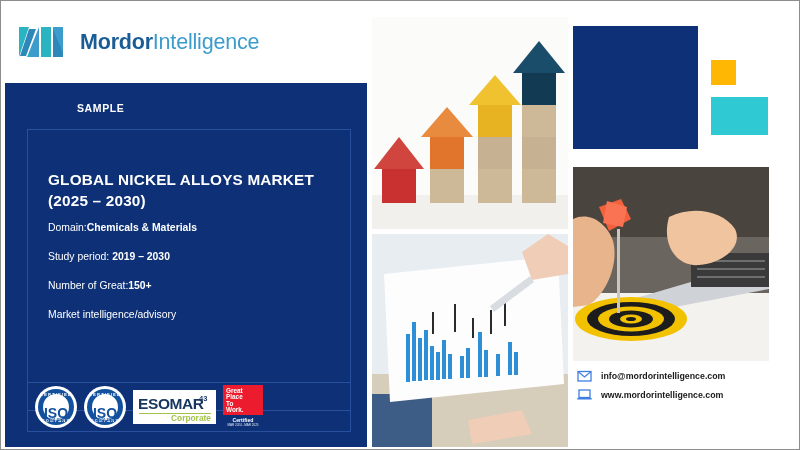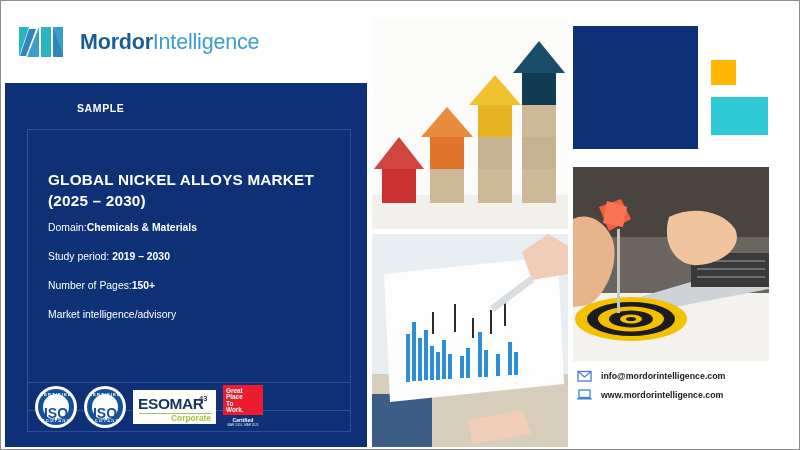--- a/index.html
+++ b/index.html
@@ -227,21 +227,21 @@
       <div class="meta-row" id="meta-domain">
         <span>Domain:</span><span class="mv">Chemicals &amp; Materials</span>
       </div>
 
       <div class="meta-row" id="meta-period">
         <span>Study period:</span>
         <span class="mv">2019 – 2030</span>
       </div>
 
       <div class="meta-row" id="meta-pages">
-        <span>Number of Pages:</span><span class="mv">150+</span>
+        <span>Number of Great:</span><span class="mv">150+</span>
       </div>
 
       <div class="meta-row" id="meta-type">Market intelligence/advisory</div>
     </div>
 
     <div id="badge-strip">
 
       <div class="iso-badge">
         <div class="ring"></div>
         <div class="arc-top">CERTIFIED</div>

